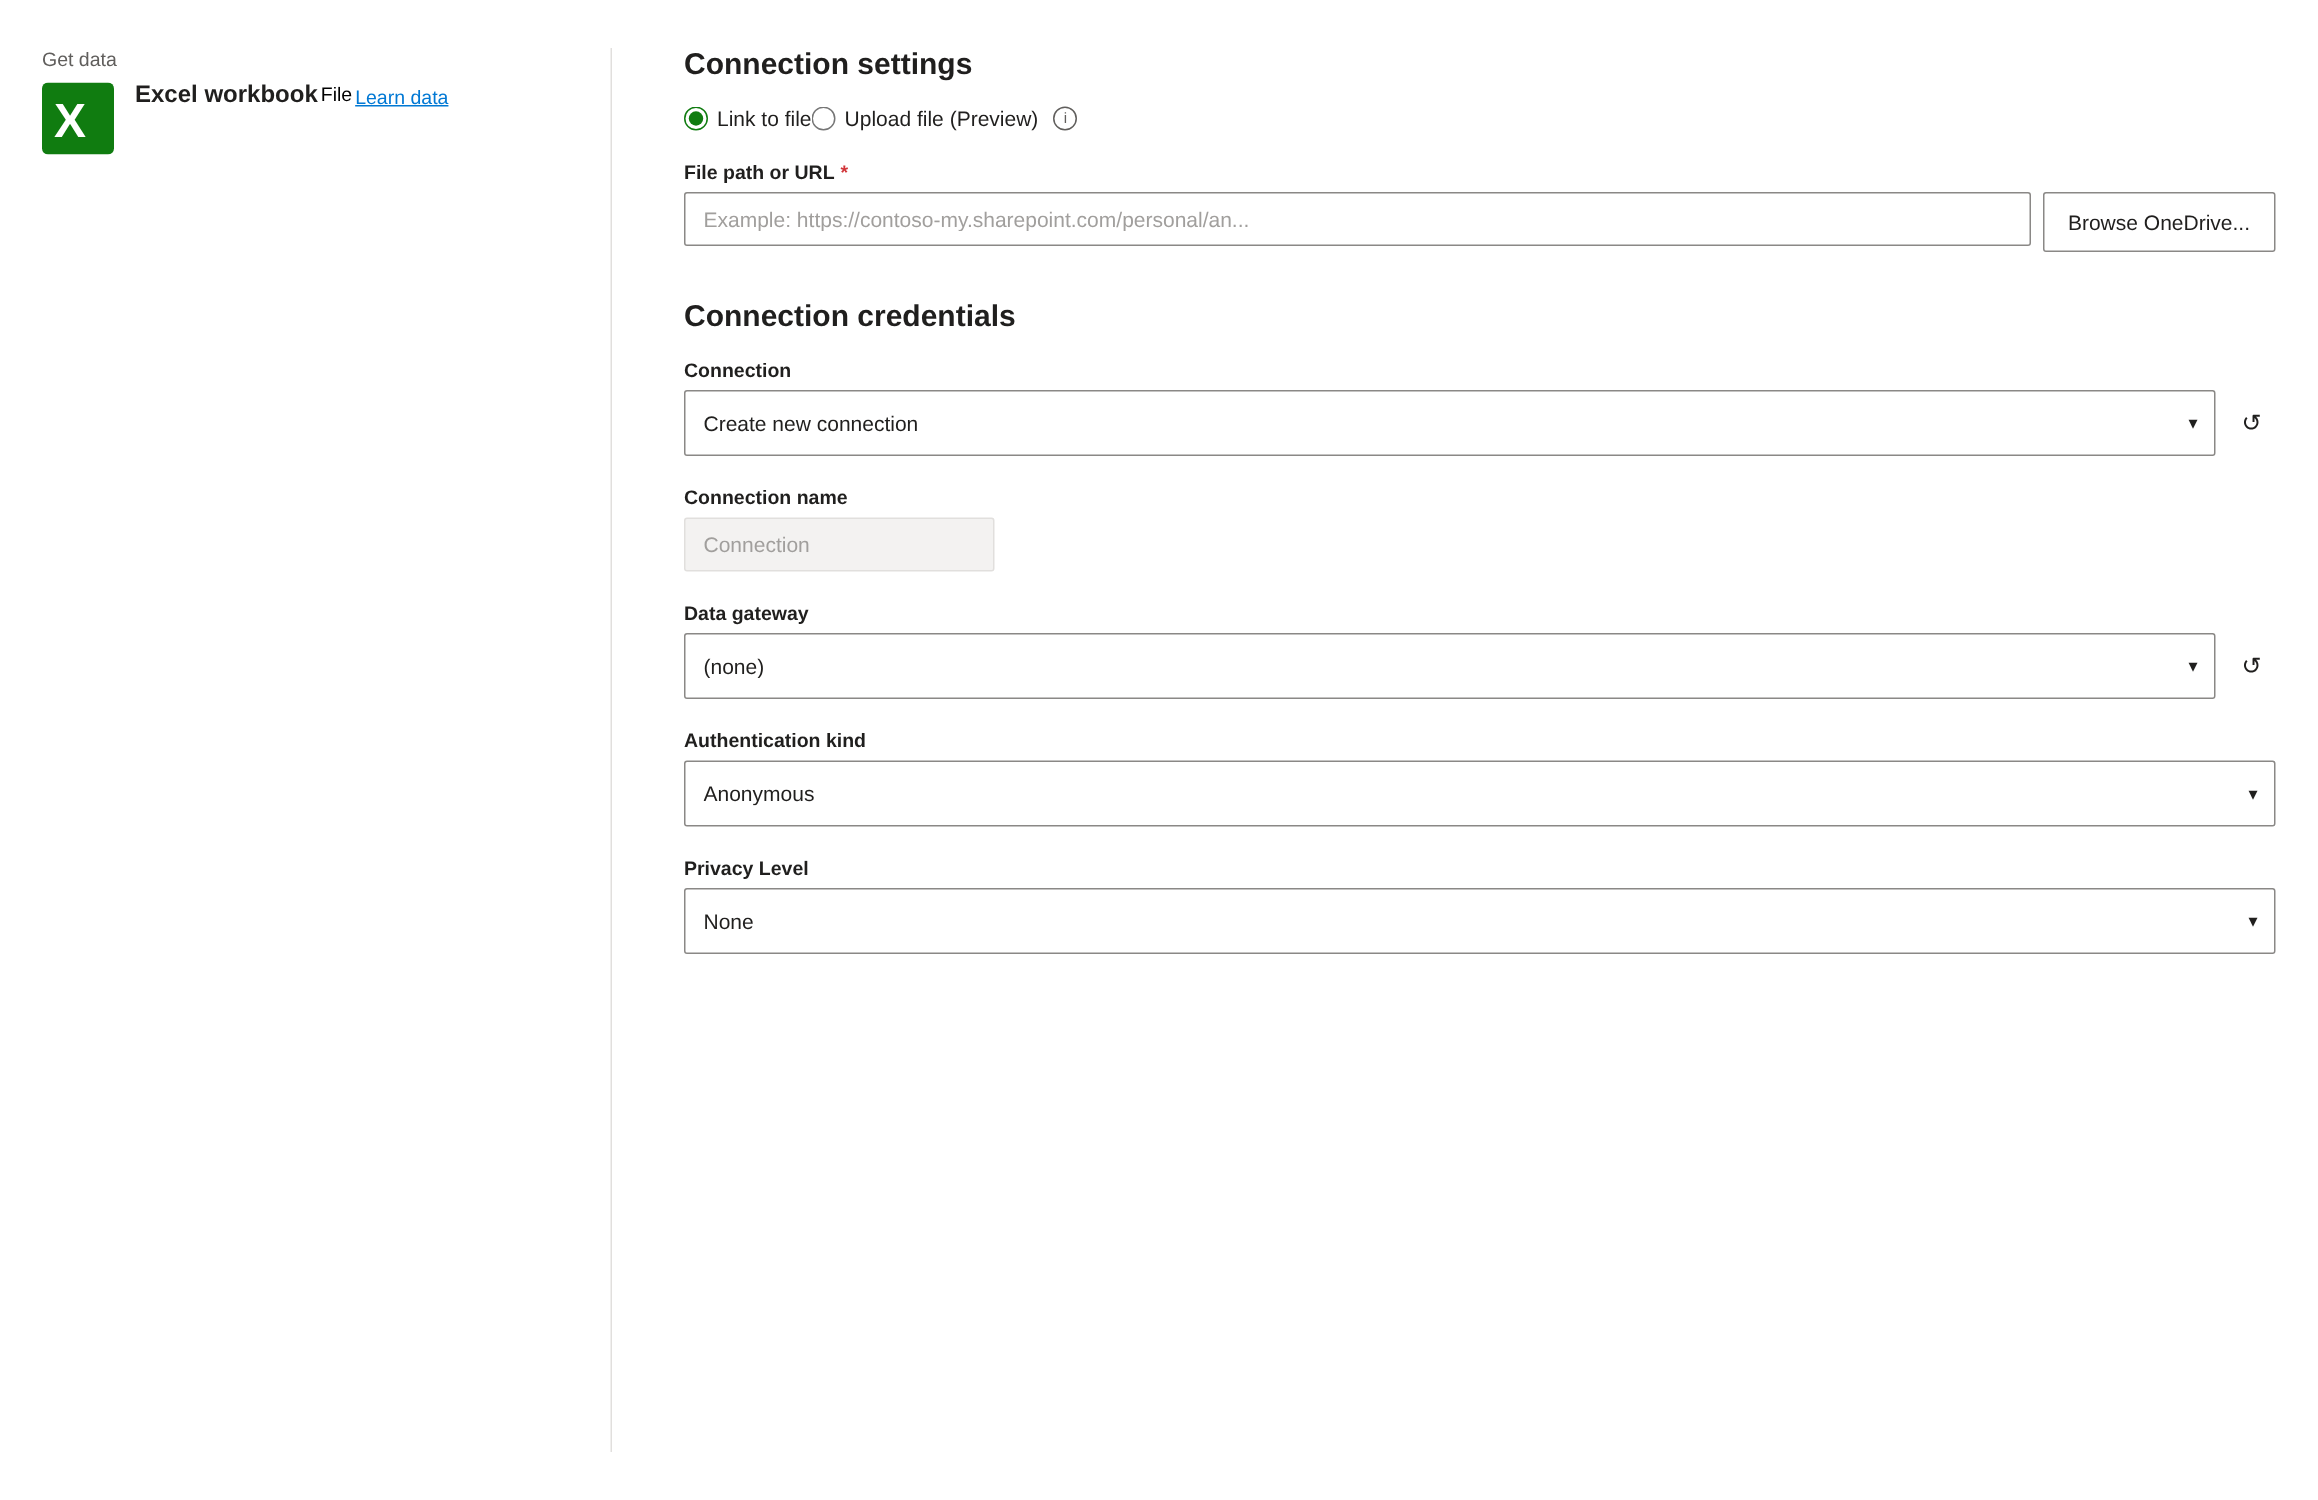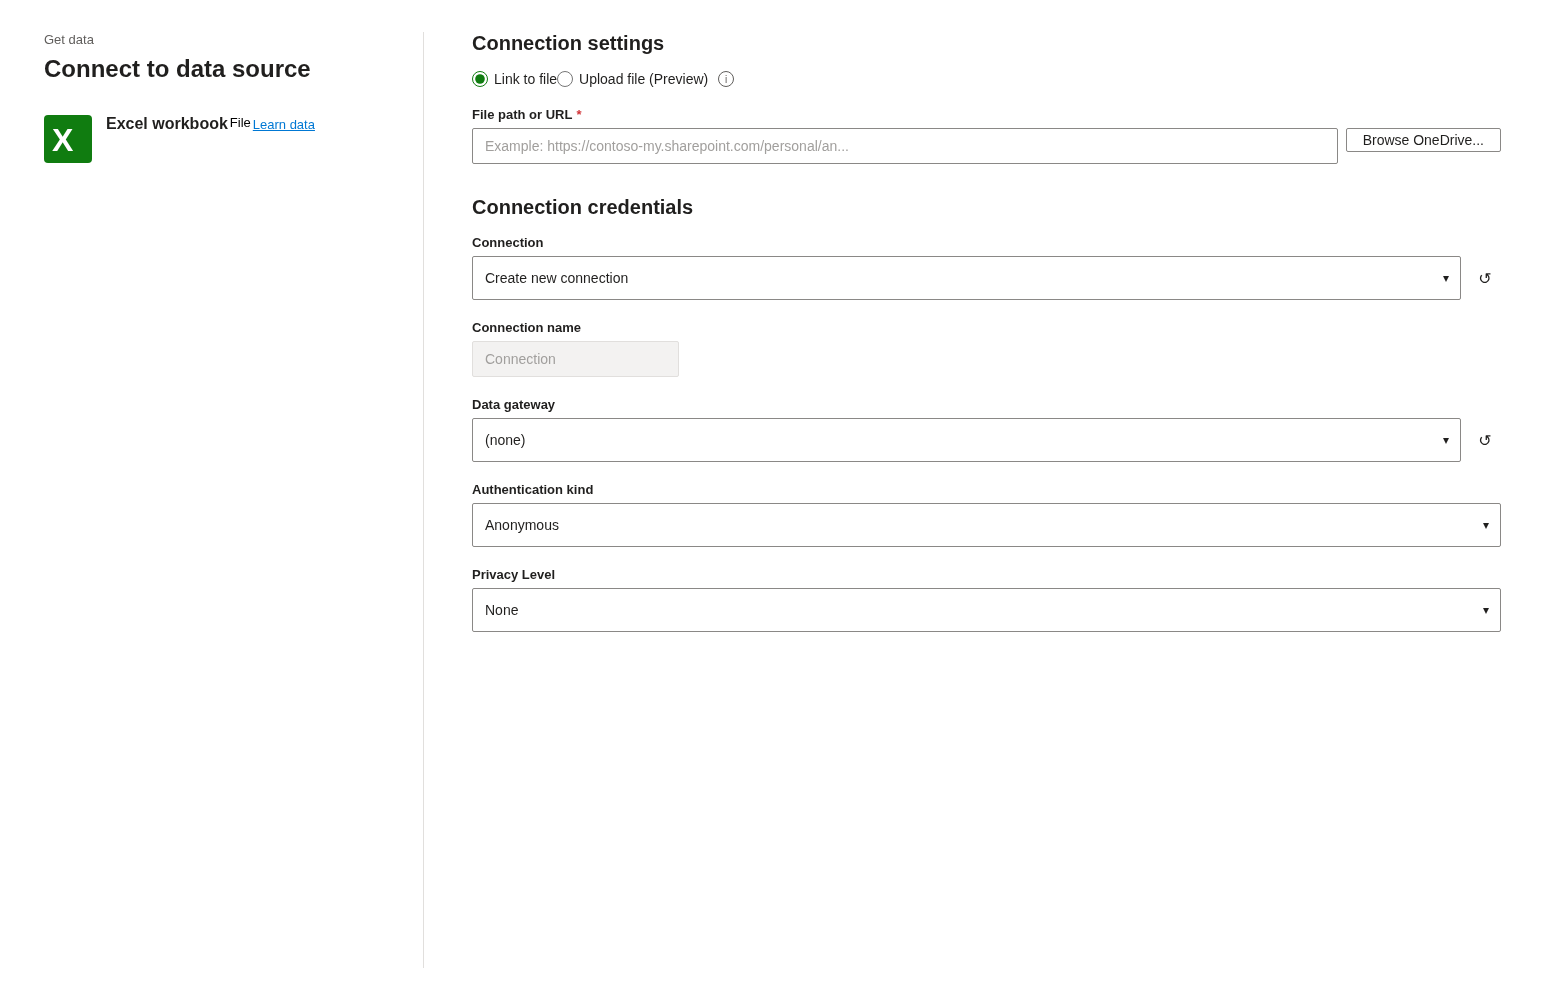--- a/index.html
+++ b/index.html
@@ -5,21 +5,21 @@
     * { box-sizing: border-box; margin: 0; padding: 0; }
     body {
       font-family: 'Segoe UI', -apple-system, BlinkMacSystemFont, sans-serif;
       background: #ffffff;
       color: #201f1e;
       font-size: 14px;
     }
     .page-container {
       display: flex;
       min-height: 100vh;
-      padding: 32px 44px;
+      padding: 32px 28px;
     }
     .left-panel {
       width: 380px;
       min-width: 320px;
       padding-right: 40px;
       border-right: 1px solid #e1dfdd;
     }
     .breadcrumb {
       font-size: 13px;
       color: #605e5c;
@@ -139,21 +139,21 @@
     }
     .text-input::placeholder {
       color: #a19f9d;
     }
     .text-input.disabled-input {
       background: #f3f2f1;
       color: #a19f9d;
       border-color: #e1dfdd;
     }
     .btn-browse {
-      height: 24px;
+      height: 40px;
       padding: 0 16px;
       border: 1px solid #8a8886;
       border-radius: 2px;
       background: #fff;
       font-size: 14px;
       cursor: pointer;
       white-space: nowrap;
       color: #201f1e;
     }
     .credentials-section {
@@ -205,21 +205,20 @@
       font-size: 16px;
     }
   </style>
 </head>
 <body>
 
 <div class="page-container">
 
   <div class="left-panel">
     <div class="breadcrumb">Get data</div>
-    <div class="page-title">Connect to data source</div>
 
     <div class="source-card">
 
       <svg class="excel-icon" viewBox="0 0 48 48" xmlns="http://www.w3.org/2000/svg">
         <rect width="48" height="48" rx="4" fill="#107c10"></rect>
         <text x="8" y="36" font-size="32" font-weight="900" fill="white" font-family="Arial, sans-serif">X</text>
       </svg>
 
       <div class="source-info">
         <span class="source-name">Excel workbook</span>

